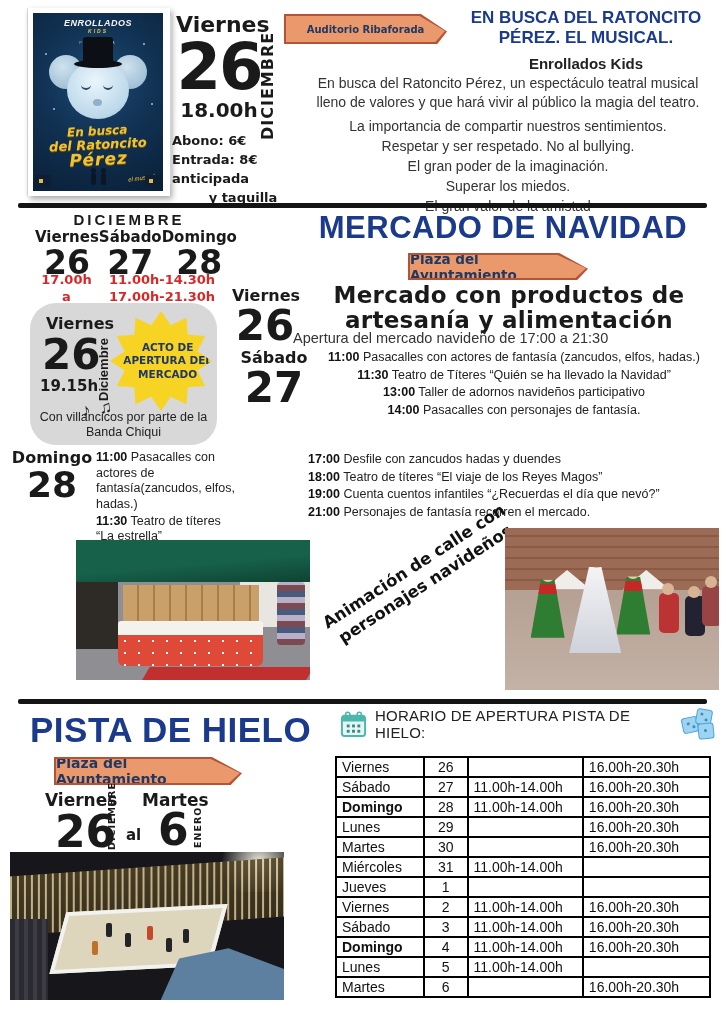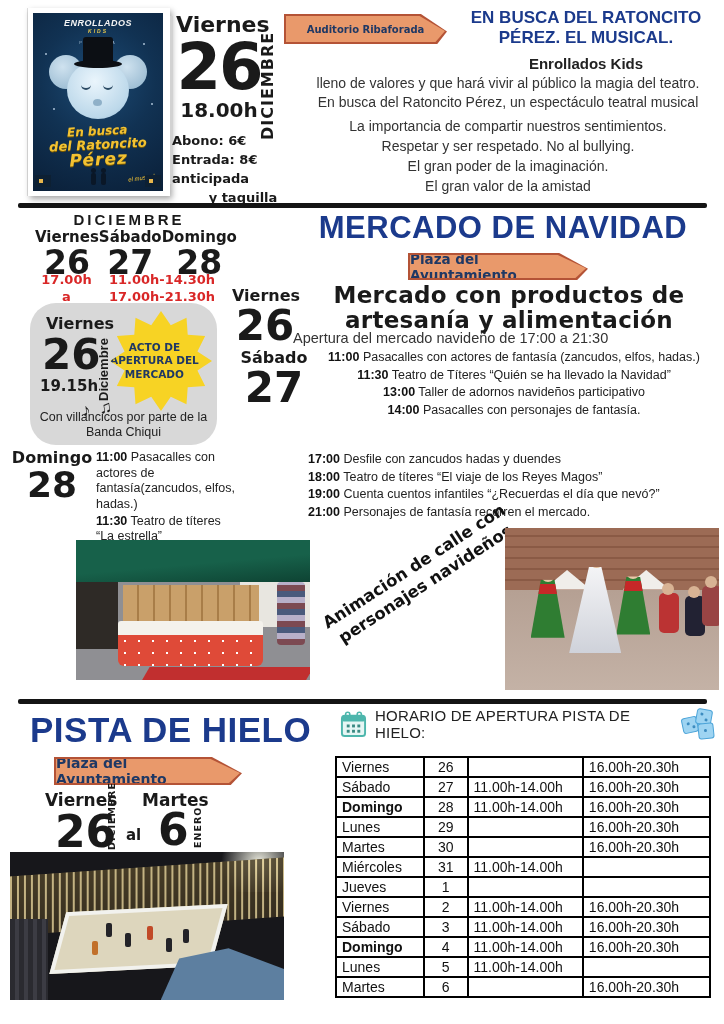--- a/index.html
+++ b/index.html
@@ -80,21 +80,21 @@
 
   .gray-box { left:30px; top:303px; width:187px; height:142px; background:#d8d8d8; border-radius:26px; }
   .gb-day { position:absolute; left:16px; top:11px; font-size:16px; }
   .gb-num { position:absolute; left:12px; top:27px; font-size:42px; }
   .gb-time { position:absolute; left:10px; top:74px; font-size:15px; }
   .gb-month { position:absolute; left:66px; top:14px; height:84px; font-size:13px; font-weight:bold; writing-mode:vertical-rl; transform:rotate(180deg); }
   .gb-notes { position:absolute; left:52px; top:96px; font-size:17px; transform:rotate(-8deg); letter-spacing:2px; }
   .gb-caption { position:absolute; left:6px; bottom:5px; width:175px; text-align:center; font-size:12.5px; line-height:1.2; color:#222; }
   .starburst { position:absolute; right:5px; top:8px; width:102px; height:100px; background:#f7d324;
     clip-path:polygon(100% 50%,85.7% 59.6%,93.3% 75%,76.2% 76.2%,75% 93.3%,59.6% 85.7%,50% 100%,40.4% 85.7%,25% 93.3%,23.8% 76.2%,6.7% 75%,14.3% 59.6%,0% 50%,14.3% 40.4%,6.7% 25%,23.8% 23.8%,25% 6.7%,40.4% 14.3%,50% 0%,59.6% 14.3%,75% 6.7%,76.2% 23.8%,93.3% 25%,85.7% 40.4%);
-    display:flex; align-items:center; justify-content:flex-start; }
+    display:flex; align-items:center; justify-content:flex-end; }
   .star-text { text-align:center; font-weight:bold; font-size:10.5px; line-height:1.3; color:#1f3864; font-family:"DejaVu Sans", sans-serif; }
 
   .dom-block { left:10px; top:448px; width:225px; }
   .dom-label { position:absolute; left:0; top:0; width:84px; text-align:center; }
   .dom-label .td-day { font-size:16px; }
   .dom-label .td-num { font-size:36px; }
   .dom-list { position:absolute; left:86px; top:2px; width:142px; }
 
   .sched-item { font-size:12.5px; line-height:1.25; color:#222; margin-bottom:1px; }
   .sched-item b { color:#111; }
@@ -240,27 +240,28 @@
       <div class="badge-inner">Auditorio Ribaforada</div>
     </div>
 </div>
 
 <div class="abs m-title navy">
   <div>EN BUSCA DEL RATONCITO</div>
   <div>PÉREZ. EL MUSICAL.</div>
 </div>
 <div class="abs m-company">Enrollados Kids</div>
 <div class="abs m-desc">
+  <div>En busca del Ratoncito Pérez, un espectáculo teatral musical</div>
   <div>lleno de valores y que hará vivir al público la magia del teatro.</div>
-  <div>En busca del Ratoncito Pérez, un espectáculo teatral musical</div>
 </div>
 <div class="abs m-values">
   <div>La importancia de compartir nuestros sentimientos.</div>
   <div>Respetar y ser respetado. No al bullying.</div>
   <div>El gran poder de la imaginación.</div>
+  <div>Superar los miedos.</div>
   <div>El gran valor de la amistad</div>
 </div>
 
 <div class="divider" style="top:203px"></div>
 
 <div class="abs dic-header">DICIEMBRE</div>
 <div class="abs three-days marker">
   <div class="col">
     <div class="td-day">Viernes</div>
       <div class="td-num">26</div>

